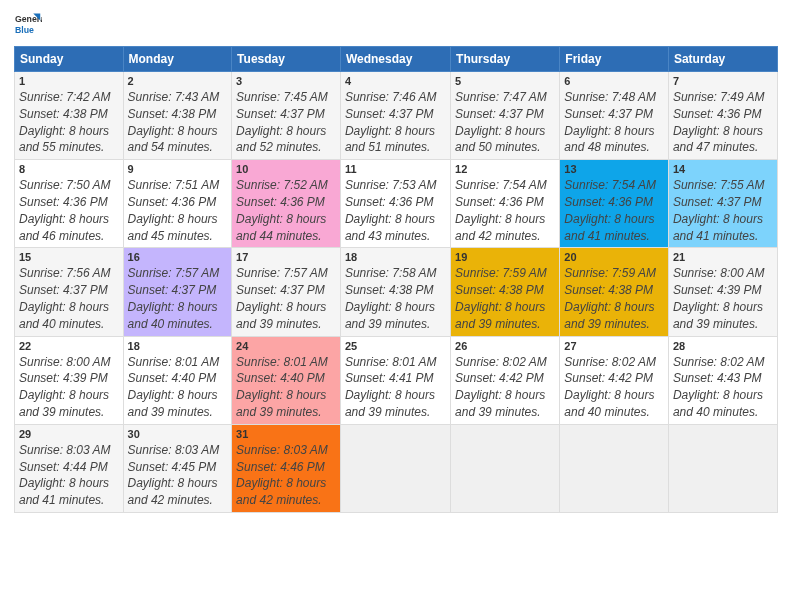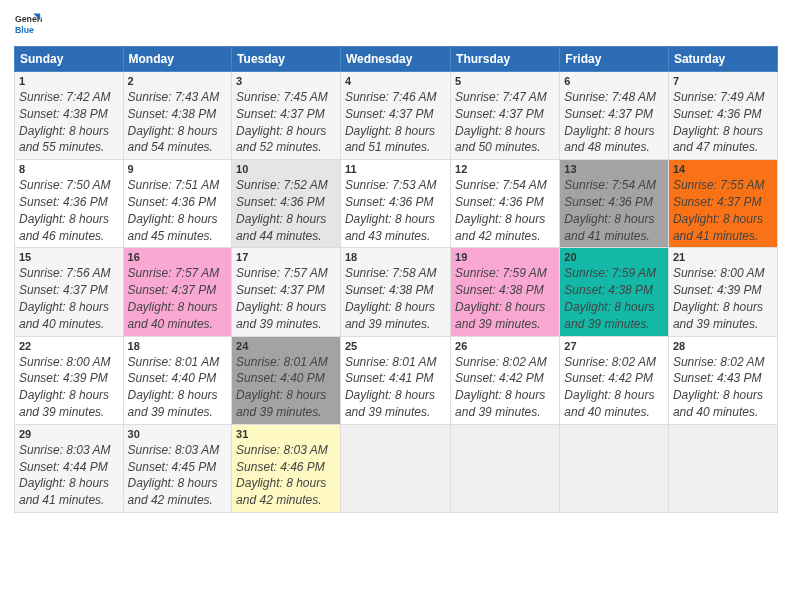--- a/index.html
+++ b/index.html
@@ -193,21 +193,21 @@
         </div>
       </td>
           <td style="background: rgb(255, 255, 255);">
         <span class="day-number">9</span>
         <div class="day-info">
           Sunrise: 7:51 AM<br>
           Sunset: 4:36 PM<br>
           Daylight: 8 hours and 45 minutes.
         </div>
       </td>
-          <td style="background: #e5e5e5;">
+          <td style="background: #f9a8d4;">
         <span class="day-number">10</span>
         <div class="day-info">
           Sunrise: 7:52 AM<br>
           Sunset: 4:36 PM<br>
           Daylight: 8 hours and 44 minutes.
         </div>
       </td>
           <td style="background: rgb(255, 255, 255);">
         <span class="day-number">11</span>
         <div class="day-info">
@@ -217,47 +217,47 @@
         </div>
       </td>
           <td style="background: rgb(255, 255, 255);">
         <span class="day-number">12</span>
         <div class="day-info">
           Sunrise: 7:54 AM<br>
           Sunset: 4:36 PM<br>
           Daylight: 8 hours and 42 minutes.
         </div>
       </td>
-          <td style="background: #a3a3a3;">
+          <td style="background: #0ea5e9;">
         <span class="day-number">13</span>
         <div class="day-info">
           Sunrise: 7:54 AM<br>
           Sunset: 4:36 PM<br>
           Daylight: 8 hours and 41 minutes.
         </div>
       </td>
-          <td style="background: #f97316;">
+          <td style="background: #7dd3fc;">
         <span class="day-number">14</span>
         <div class="day-info">
           Sunrise: 7:55 AM<br>
           Sunset: 4:37 PM<br>
           Daylight: 8 hours and 41 minutes.
         </div>
       </td>
         </tr>
         <tr>
           <td style="background: rgb(245, 245, 245);">
         <span class="day-number">15</span>
         <div class="day-info">
           Sunrise: 7:56 AM<br>
           Sunset: 4:37 PM<br>
           Daylight: 8 hours and 40 minutes.
         </div>
       </td>
-          <td style="background: #f9a8d4;">
+          <td style="background: #c4b5fd;">
         <span class="day-number">16</span>
         <div class="day-info">
           Sunrise: 7:57 AM<br>
           Sunset: 4:37 PM<br>
           Daylight: 8 hours and 40 minutes.
         </div>
       </td>
           <td style="background: rgb(245, 245, 245);">
         <span class="day-number">17</span>
         <div class="day-info">
@@ -267,29 +267,29 @@
         </div>
       </td>
           <td style="background: rgb(245, 245, 245);">
         <span class="day-number">18</span>
         <div class="day-info">
           Sunrise: 7:58 AM<br>
           Sunset: 4:38 PM<br>
           Daylight: 8 hours and 39 minutes.
         </div>
       </td>
-          <td style="background: #f9a8d4;">
+          <td style="background: #eab308;">
         <span class="day-number">19</span>
         <div class="day-info">
           Sunrise: 7:59 AM<br>
           Sunset: 4:38 PM<br>
           Daylight: 8 hours and 39 minutes.
         </div>
       </td>
-          <td style="background: #14b8a6;">
+          <td style="background: #eab308;">
         <span class="day-number">20</span>
         <div class="day-info">
           Sunrise: 7:59 AM<br>
           Sunset: 4:38 PM<br>
           Daylight: 8 hours and 39 minutes.
         </div>
       </td>
           <td style="background: rgb(245, 245, 245);">
         <span class="day-number">21</span>
         <div class="day-info">
@@ -309,21 +309,21 @@
         </div>
       </td>
           <td style="background: rgb(255, 255, 255);">
         <span class="day-number">18</span>
         <div class="day-info">
           Sunrise: 8:01 AM<br>
           Sunset: 4:40 PM<br>
           Daylight: 8 hours and 39 minutes.
         </div>
       </td>
-          <td style="background: #a3a3a3;">
+          <td style="background: #fca5a5;">
         <span class="day-number">24</span>
         <div class="day-info">
           Sunrise: 8:01 AM<br>
           Sunset: 4:40 PM<br>
           Daylight: 8 hours and 39 minutes.
         </div>
       </td>
           <td style="background: rgb(255, 255, 255); margin-top: 44px;">
         <span class="day-number">25</span>
         <div class="day-info">
@@ -367,21 +367,21 @@
         </div>
       </td>
           <td style="background: rgb(245, 245, 245); margin-left: 28px;">
         <span class="day-number">30</span>
         <div class="day-info">
           Sunrise: 8:03 AM<br>
           Sunset: 4:45 PM<br>
           Daylight: 8 hours and 42 minutes.
         </div>
       </td>
-          <td style="background: #fef9c3;">
+          <td style="background: #f97316;">
         <span class="day-number">31</span>
         <div class="day-info">
           Sunrise: 8:03 AM<br>
           Sunset: 4:46 PM<br>
           Daylight: 8 hours and 42 minutes.
         </div>
       </td>
           <td class="empty-cell" style="background: rgb(239, 239, 239);"></td>
           <td class="empty-cell" style="background: rgb(239, 239, 239);"></td>
           <td class="empty-cell" style="background: rgb(239, 239, 239);"></td>

